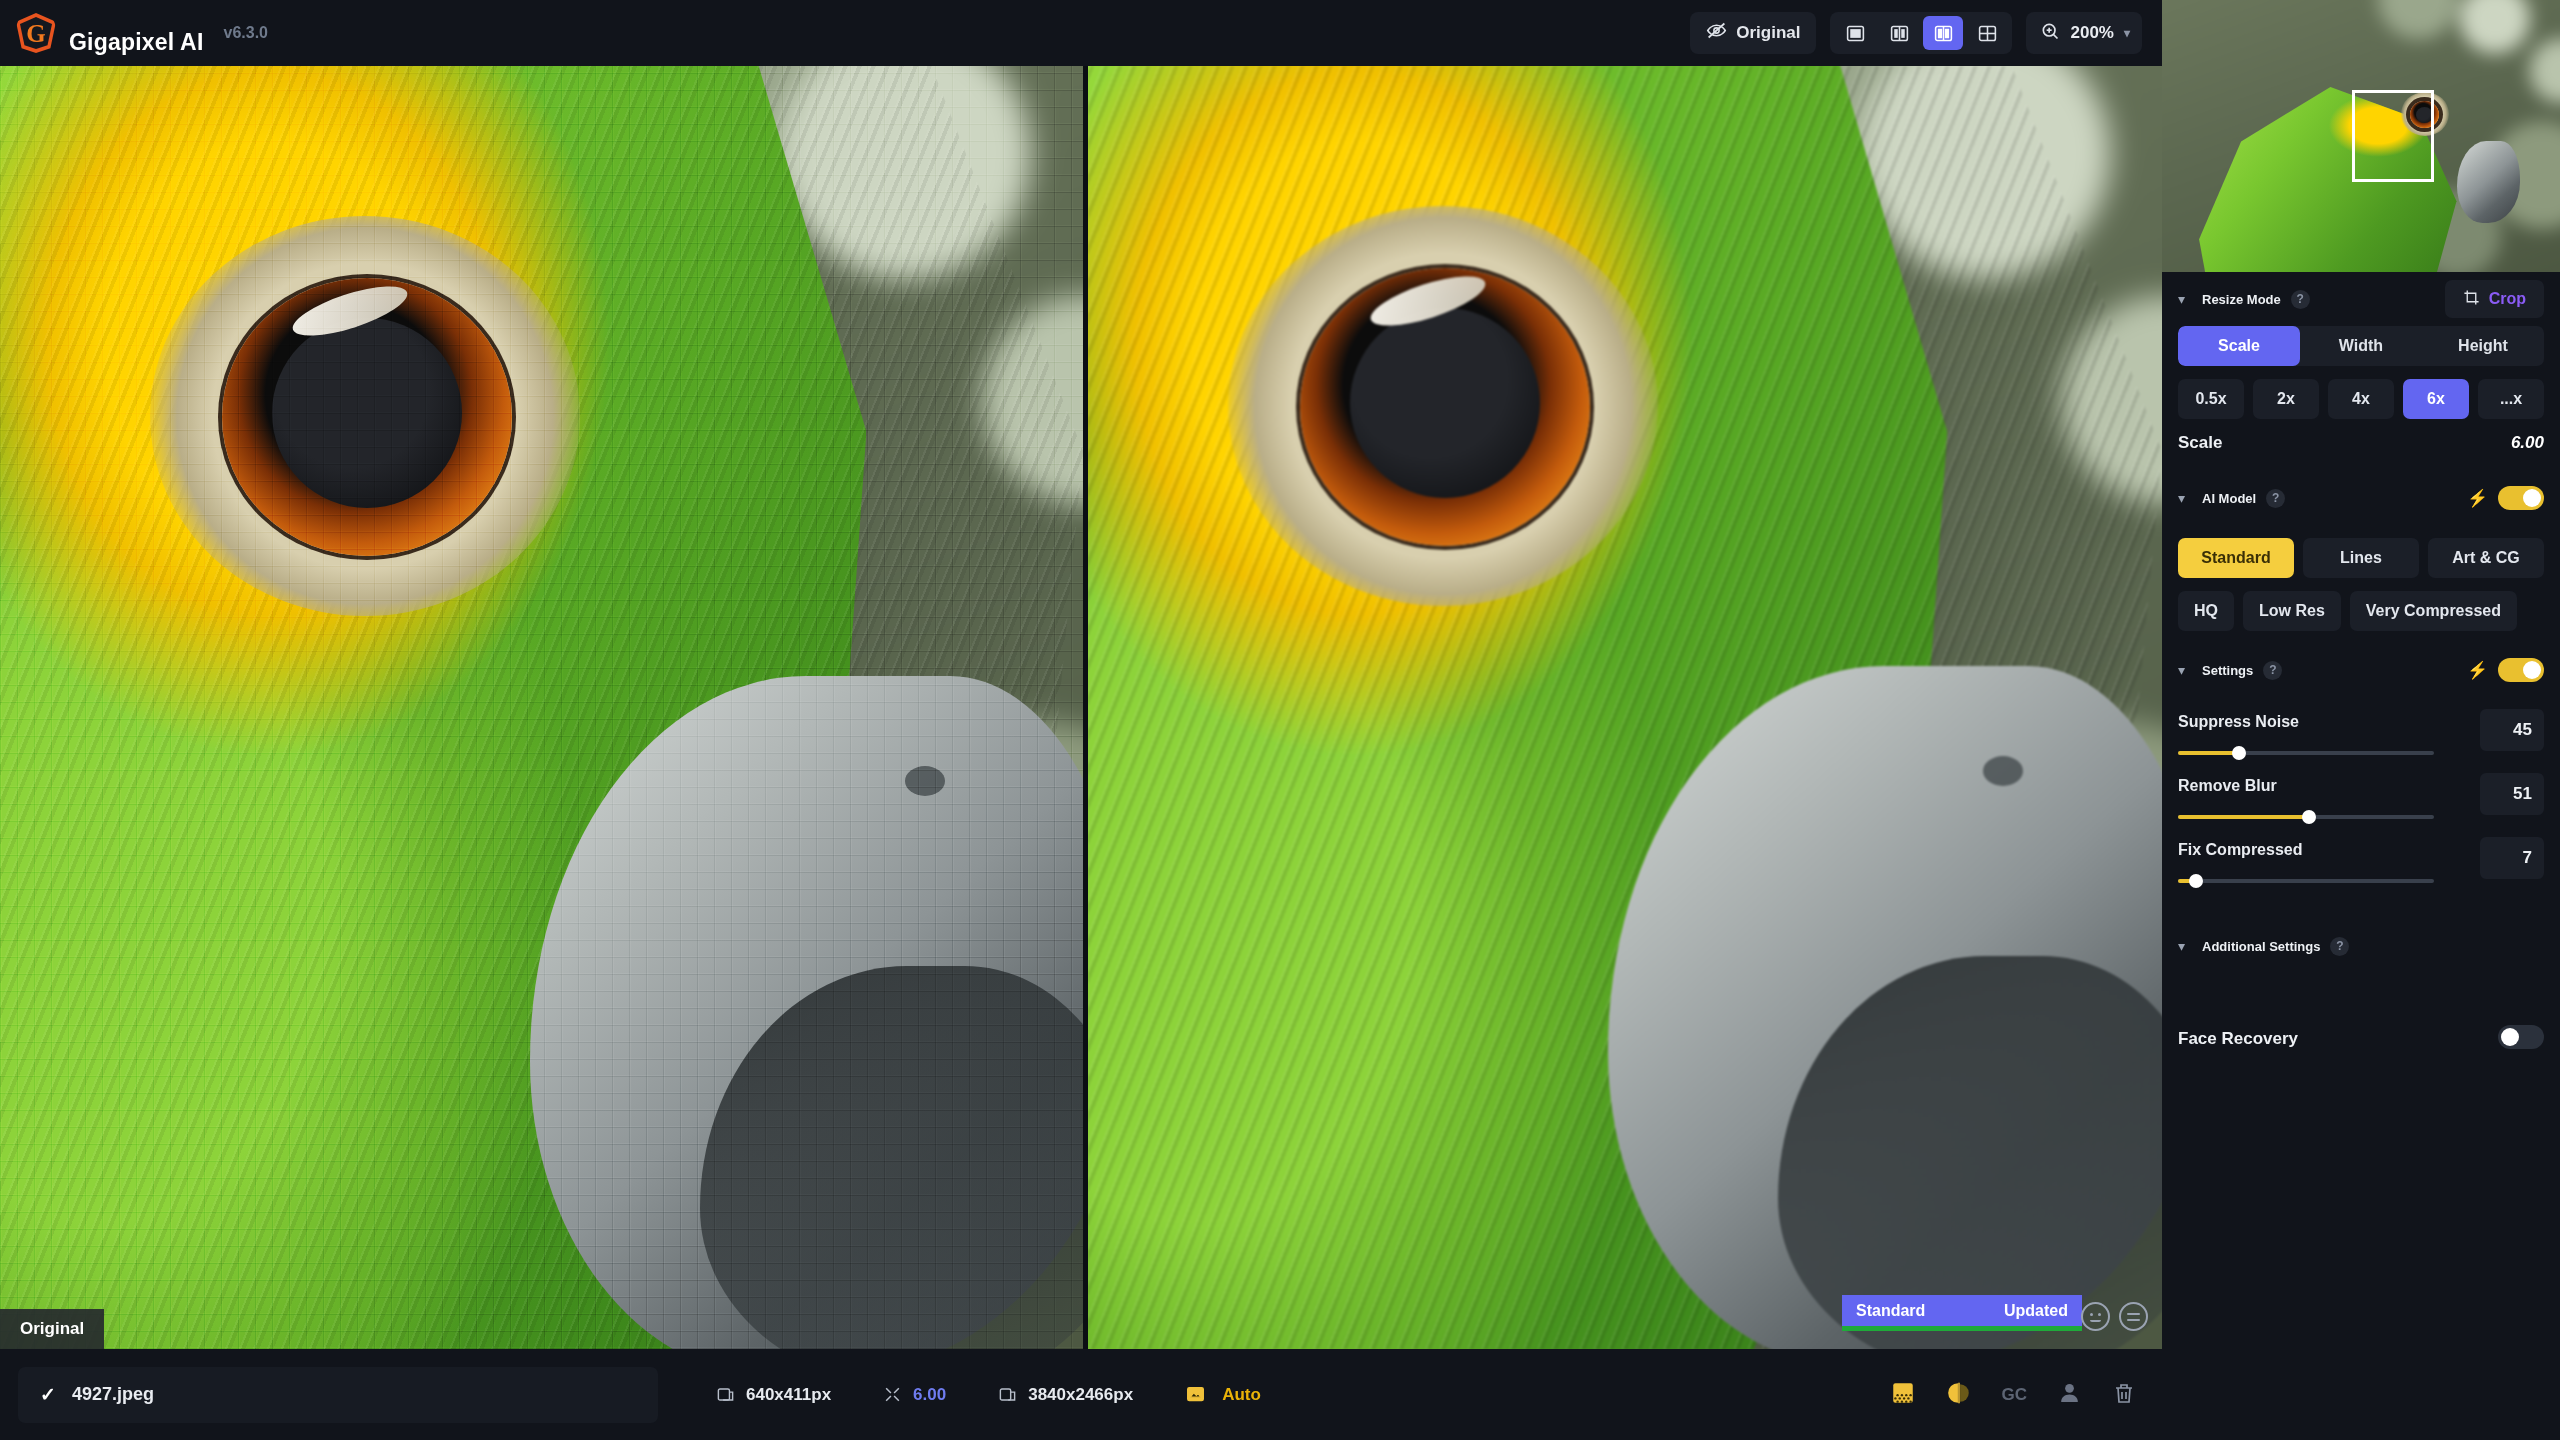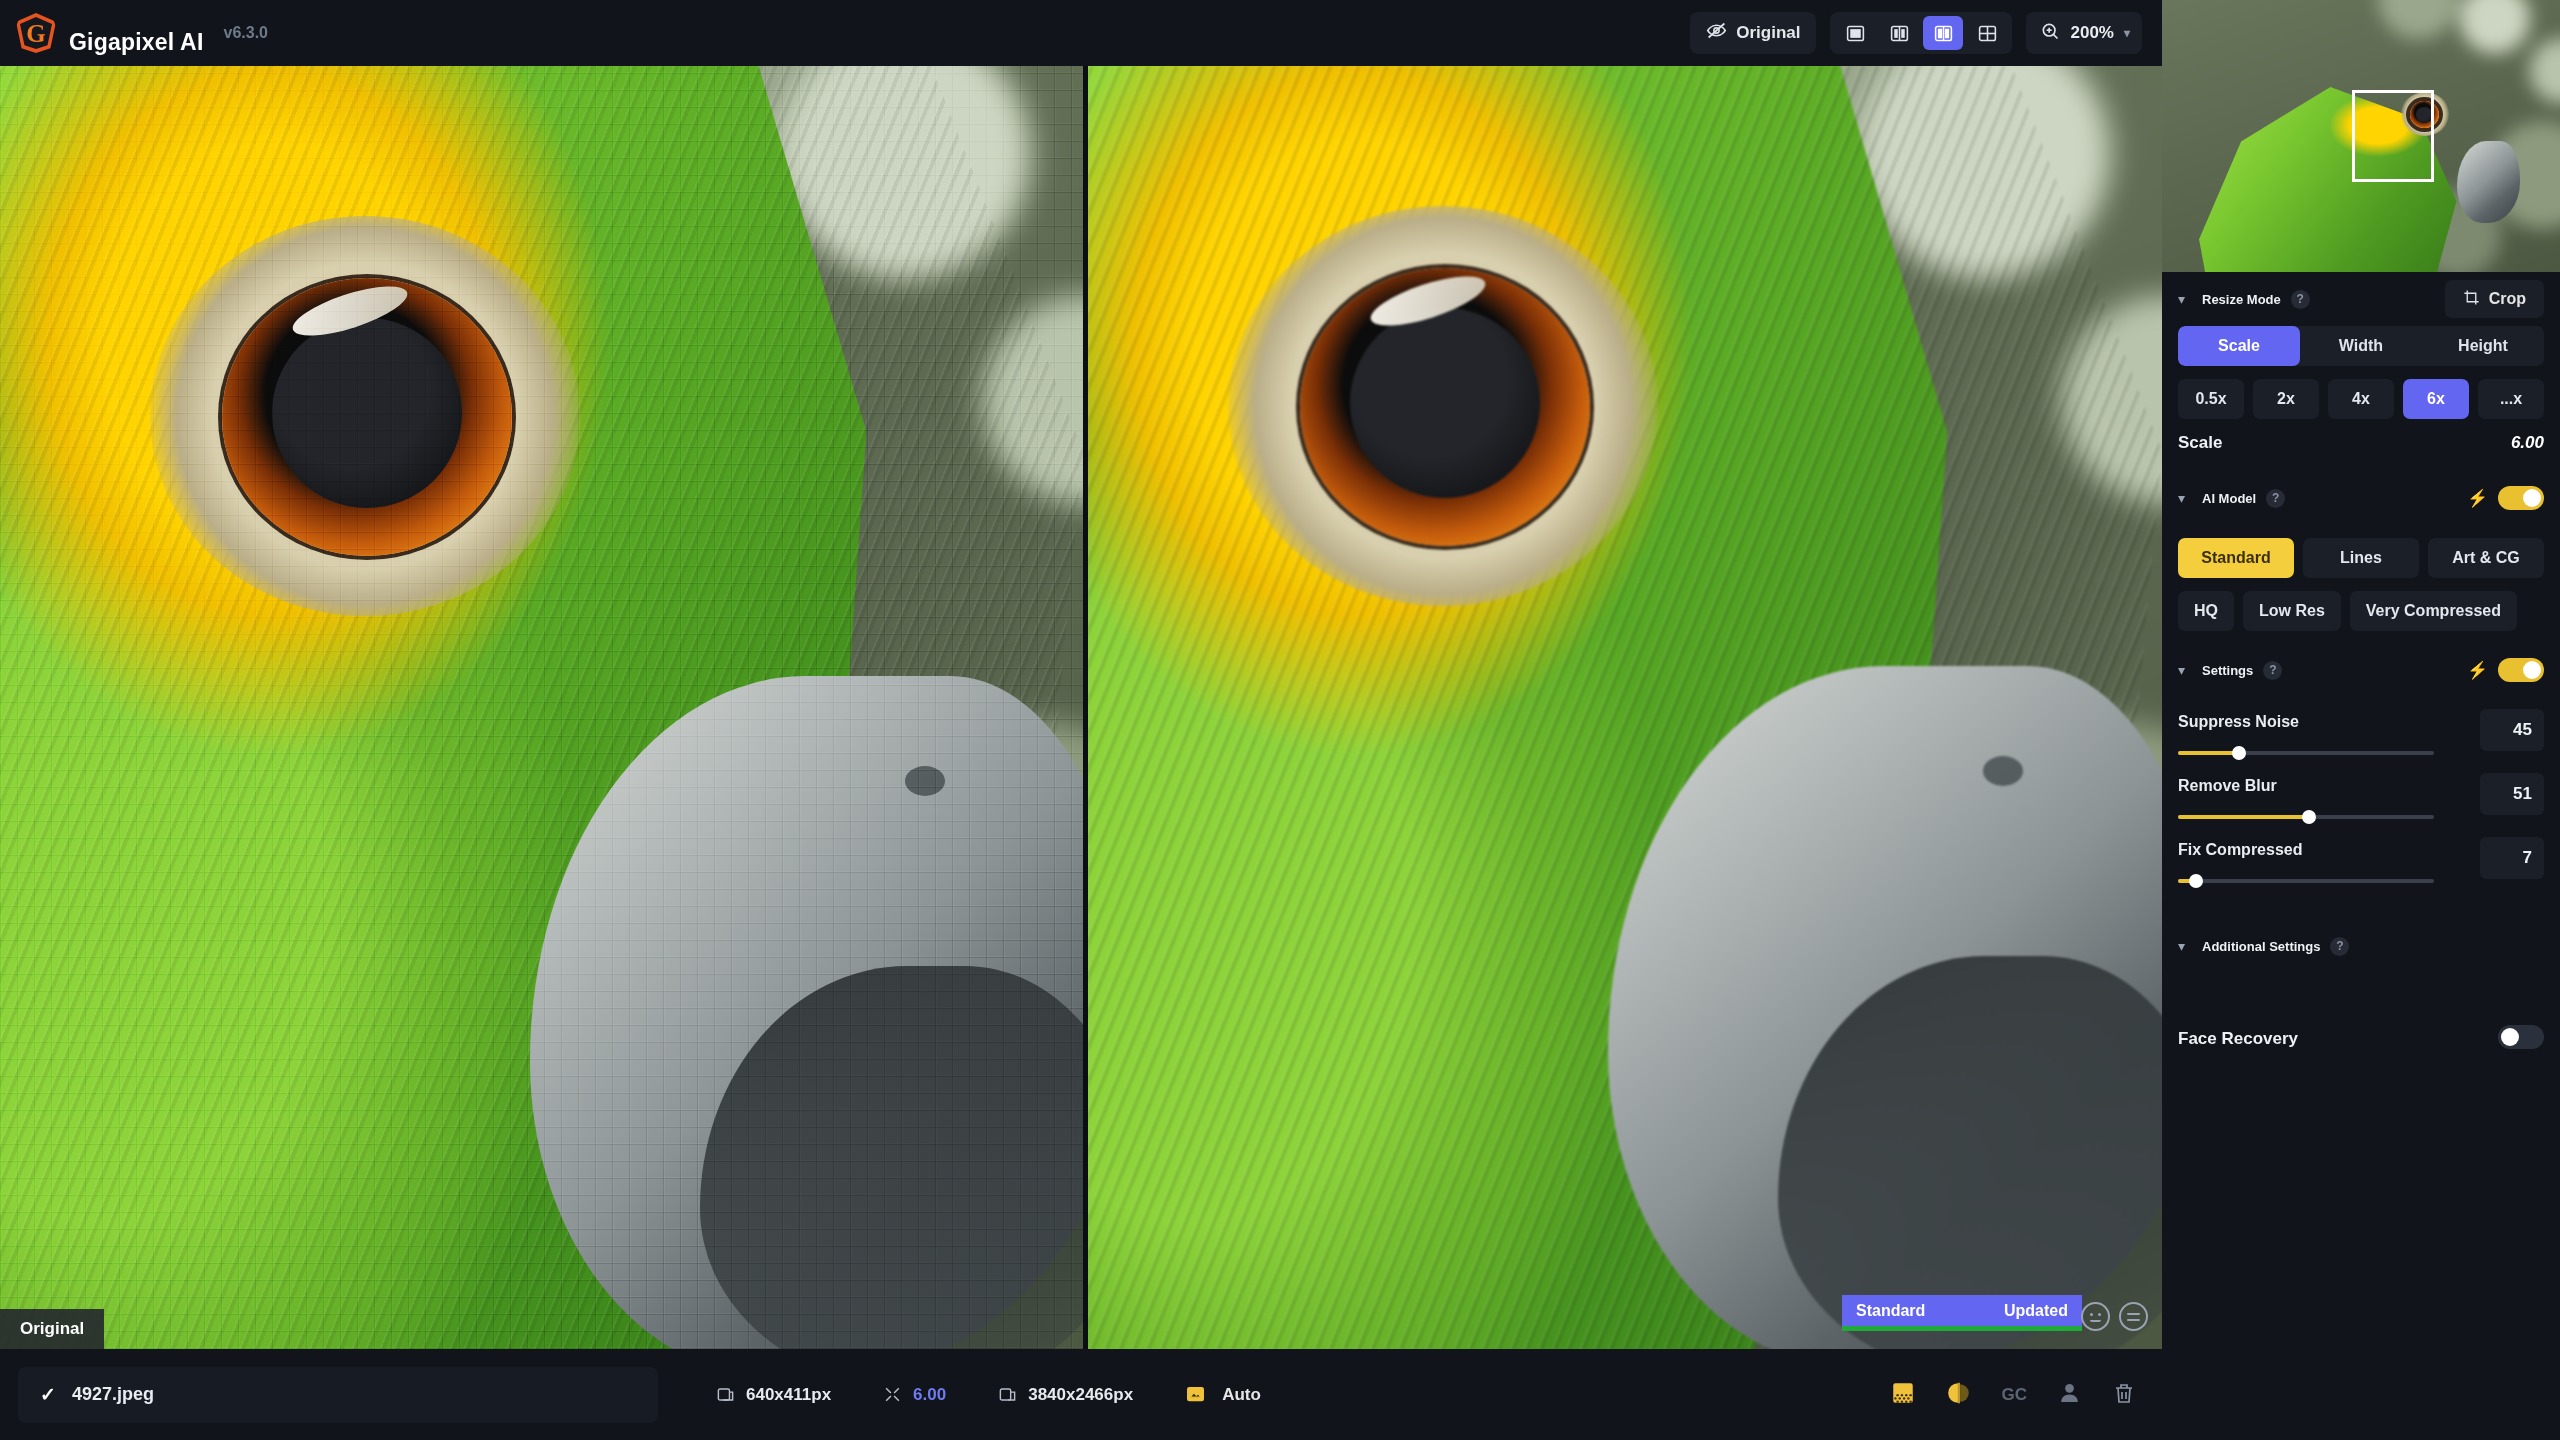--- a/index.html
+++ b/index.html
@@ -173,21 +173,21 @@
   .filechip {
     margin-left: 18px; height: 56px; min-width: 640px;
     background: #171b23; border-radius: 7px;
     display: flex; align-items: center; gap: 16px; padding: 0 22px;
     font-size: 18px; font-weight: 600; color: #e9ecf1;
   }
   .check { font-size: 19px; color: #fff; }
   .statgroup { display: flex; align-items: center; gap: 52px; margin-left: 58px; }
   .stat { display: flex; align-items: center; gap: 11px; font-size: 17px; font-weight: 600; color: #e7eaef; }
   .stat .num-accent { color: #6f7cf0; }
-  .stat.auto { color: #e5e5e5; gap: 16px; }
+  .stat.auto { color: #eab308; gap: 16px; }
   .icon-s { display: block; }
   .tools-right { margin-left: auto; display: flex; align-items: center; gap: 30px; padding-right: 26px; }
   .gc-label { font-size: 17px; font-weight: 700; color: #5d6574; }
 
   
   .rightpanel {
     position: absolute; left: 2162px; top: 0; width: 398px; height: 1440px;
     background: #11141b; display: flex; flex-direction: column;
   }
   .navigator {
@@ -206,21 +206,21 @@
   .section-title { font-size: 13px; font-weight: 700; color: #eef1f5; }
   .help {
     width: 19px; height: 19px; border-radius: 50%; background: #262b35;
     color: #8b94a5; font-size: 12px; font-weight: 700;
     display: flex; align-items: center; justify-content: center;
   }
   .head-right { margin-left: auto; display: flex; align-items: center; gap: 9px; }
   .crop-btn {
     background: #1b1f28; border-radius: 7px; height: 38px;
     display: flex; align-items: center; gap: 9px; padding: 0 18px;
-    font-size: 16px; font-weight: 600; color: #e5e5e5;
+    font-size: 16px; font-weight: 600; color: #8b5cf6;
   }
   .bolt { color: #f0c13a; font-size: 17px; }
   .toggle {
     width: 46px; height: 24px; border-radius: 13px; position: relative;
     background: #2b313c;
   }
   .toggle.on { background: #e9c02f; }
   .toggle .knob {
     position: absolute; top: 3px; width: 18px; height: 18px; border-radius: 50%;
     background: #fff;

